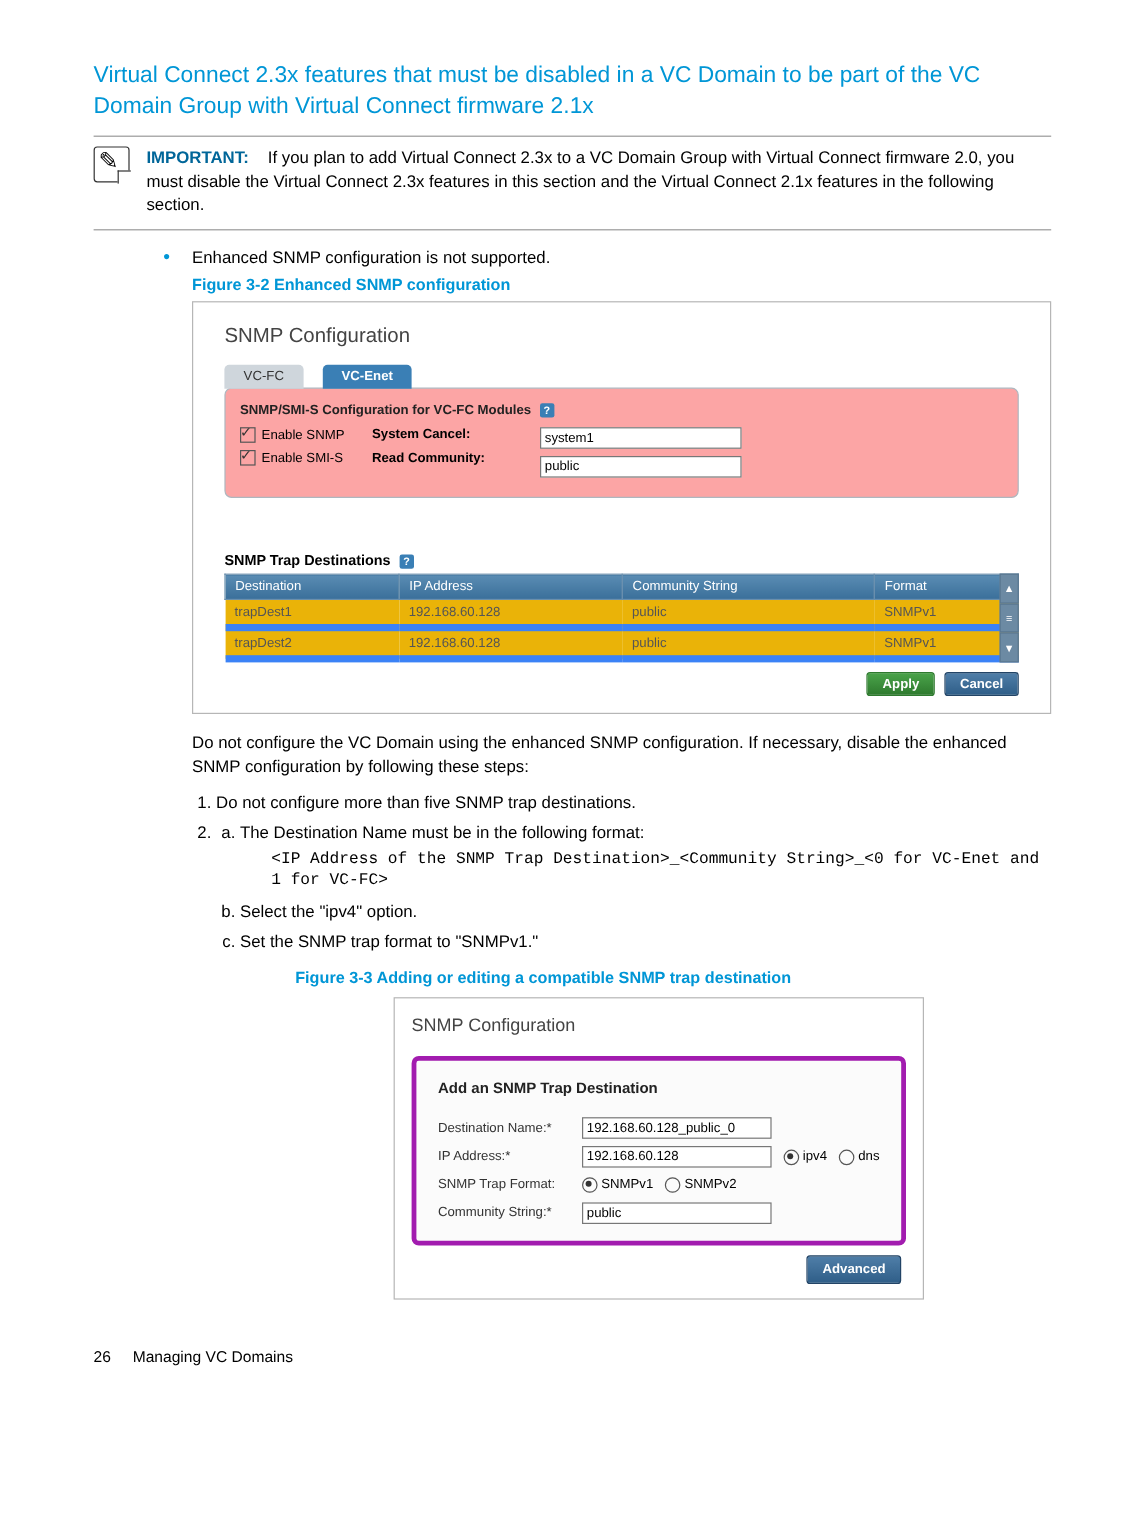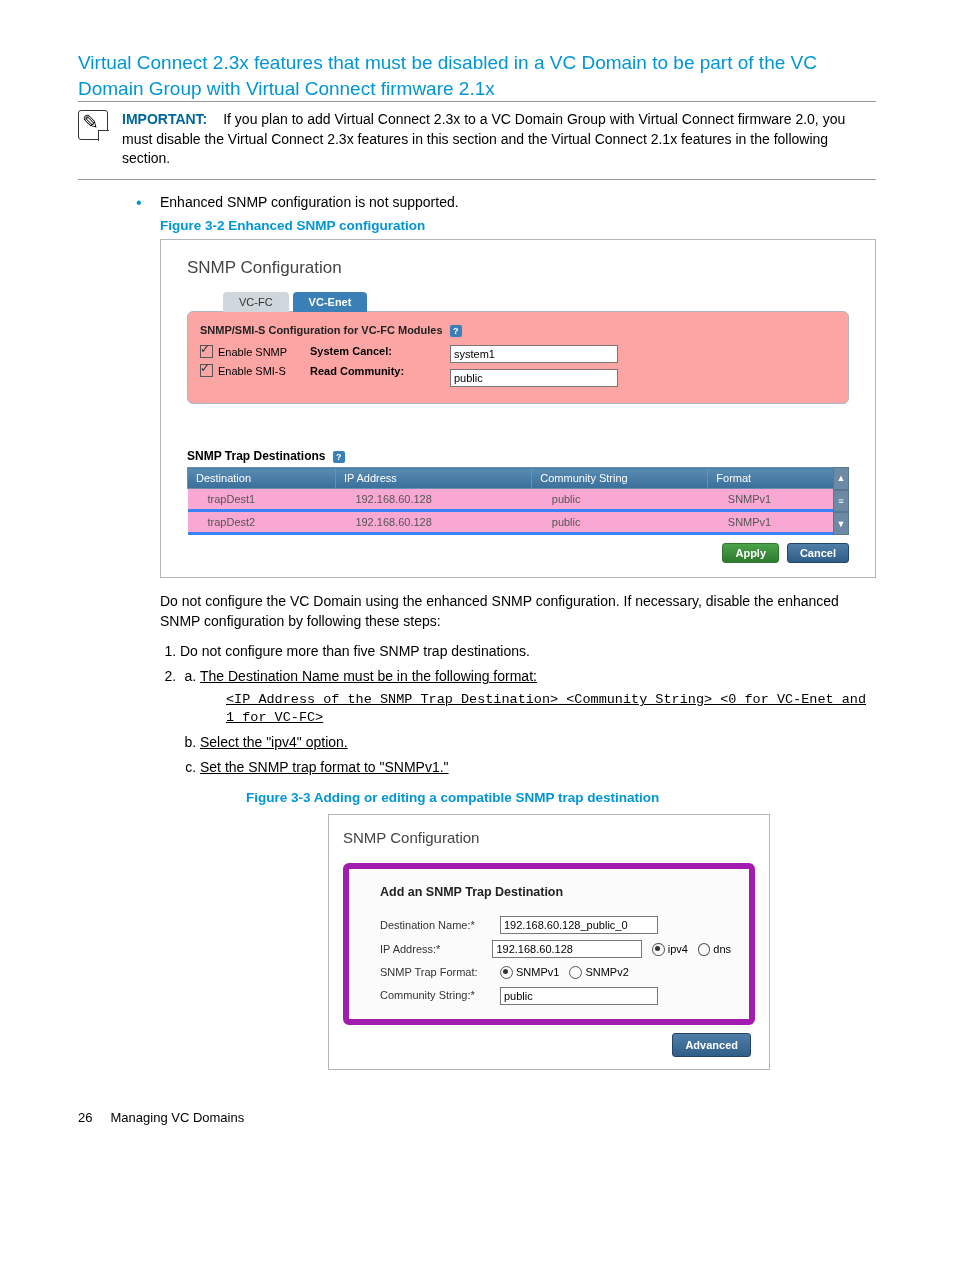--- a/index.html
+++ b/index.html
@@ -9,21 +9,21 @@
     width: 954px;
     box-sizing: border-box;
     color: #000;
     font-size: 14px;
   }
   .h2 {
     color: #0096d6;
     font-size: 19px;
     line-height: 1.35;
     font-weight: normal;
-    margin-bottom: 0;
+    margin-bottom: 12px;
   }
   .important-block {
     border-top: 1px solid #999;
     border-bottom: 1px solid #999;
     padding: 8px 0 10px 0;
     display: flex;
     align-items: flex-start;
     margin-bottom: 14px;
   }
   .note-icon {
@@ -58,21 +58,21 @@
   .fig-cap { color:#0096d6; font-weight:bold; font-size:13.5px; margin-left:82px; margin-bottom:6px; }
   .screenshot {
     margin-left: 82px;
     border: 1px solid #b6b6b6;
     background:#fff;
   }
   .ss-pad { padding: 18px 26px 14px 26px; }
   .ss-pad-small { padding: 12px 14px 10px 14px; }
   .ss-title { font-family: Arial; font-size: 17px; color:#444; margin-bottom: 14px; }
 
-  .tabs { display:flex; gap:4px; margin-bottom:-1px;margin-left:36px; }
+  .tabs { display:flex; gap:16px; margin-bottom:-1px; }
   .tab { font-size:11px; padding:4px 16px; border-radius:4px 4px 0 0;}
   .tab-inactive { background:#cfd6dc; color:#333; }
   .tab-active { background:#3a7fb5; color:#fff; font-weight:bold;}
   .panel {
     border:1px solid #aeb7bf; border-radius:6px; padding:10px 12px;
     background:#fca5a5; font-size:11px;
   }
   .panel h4 { margin:2px 0 8px 0; font-size:11px; font-weight:bold; color:#222;}
   .help-ic {
     display:inline-block; width:12px; height:12px; background:#3a7fb5; color:#fff;
@@ -88,42 +88,42 @@
   .cfg-right input {
     width:160px; height:16px; font-size:11px; border:1px solid #777; padding:0 3px; margin-bottom:6px;
   }
 
   .trap-title { font-weight:bold; font-size:12px; margin:45px 0 4px 0;}
   .trap-table { width:100%; border-collapse:collapse; font-size:11px;}
   .trap-table th {
     background: linear-gradient(#5a8cb3,#3a6f9a); color:#fff; text-align:left;
     padding:4px 8px; font-weight:normal; border:1px solid #6b90ad;
   }
-  .trap-table td { padding:4px 20px; border-bottom:3px solid #3b82f6; background:#f9a8d4; color:#555;}
+  .trap-table td { padding:4px 8px; border-bottom:6px solid #3b82f6; background:#eab308; color:#555;}
   .trap-wrap { position:relative; }
   .scroll-arrows {
     position:absolute; right:0; top:0; bottom:0; width:16px;
     display:flex; flex-direction:column;
   }
   .arr { flex:1; background:#6c8aa3; color:#fff; font-size:9px; display:flex; align-items:center; justify-content:center; border:1px solid #5a7790;}
   .btn-row { text-align:right; margin-top:8px;}
   .btn { display:inline-block; font-size:11px; color:#fff; padding:3px 12px; border-radius:3px; margin-left:4px; border:1px solid #246; font-weight:bold;}
   .btn-apply { background:linear-gradient(#4aa34a,#2e7a2e); border-color:#2e7a2e;}
   .btn-cancel { background:linear-gradient(#4f7ea8,#2f5e88); }
   .btn-adv { background:linear-gradient(#4f7ea8,#2f5e88); }
 
   .body-p { margin:14px 0 10px 82px; line-height:1.4; }
   ol.steps { margin:0 0 0 82px; padding-left:20px; line-height:1.5;}
   ol.steps > li { margin-bottom:4px; }
-  ol.sub { list-style-type: lower-alpha; margin:4px 0 4px 20px; padding:0;text-decoration:underline;}
+  ol.sub { list-style-type: lower-alpha; margin:4px 0 4px 20px; padding:0;}
   ol.sub li { margin-bottom:4px;}
   .mono { font-family: "Courier New", monospace; font-size:13.5px; line-height:1.35; display:block; margin:4px 0 4px 26px;}
 
   .add-panel {
-    border:6px solid #a21caf; border-radius:6px; padding:14px 18px 8px 31px;
+    border:4px solid #a21caf; border-radius:6px; padding:14px 18px 8px 18px;
     background:#fbfbfb; font-size:11px;
   }
   .add-panel h4 { margin:0 0 14px 0; font-size:12.5px; font-weight:bold; color:#222;}
   .frow { display:flex; align-items:center; margin-bottom:6px;}
   .flabel { width:120px; color:#333;}
   .finput { width:150px; height:16px; font-size:11px; border:1px solid #777; padding:0 3px;}
   .radio { width:11px; height:11px; border:1px solid #555; border-radius:50%; display:inline-block; position:relative; margin:0 3px 0 10px; vertical-align:middle;}
   .radio.sel::after{ content:""; position:absolute; left:2px; top:2px; width:5px; height:5px; background:#333; border-radius:50%;}
   .rlabel { font-size:11px; vertical-align:middle;}
   .screenshot2 { margin-left: 148px; border: 1px solid #b6b6b6; background:#fff; width:440px; }

